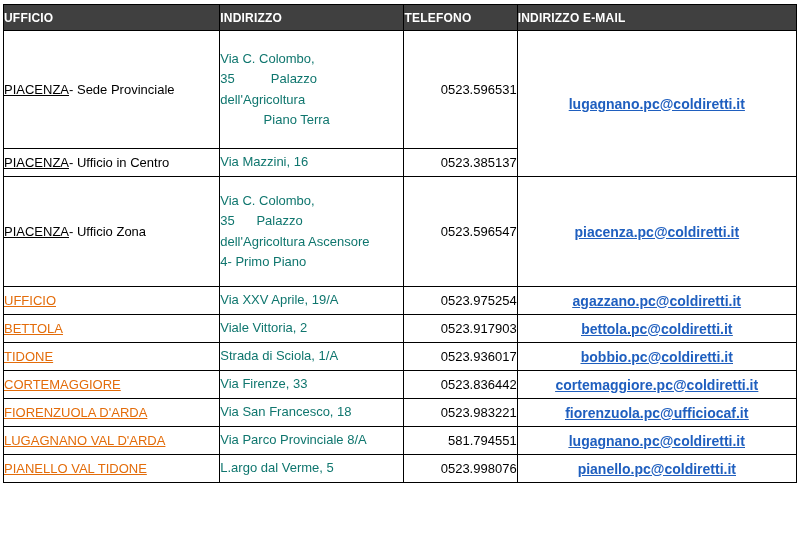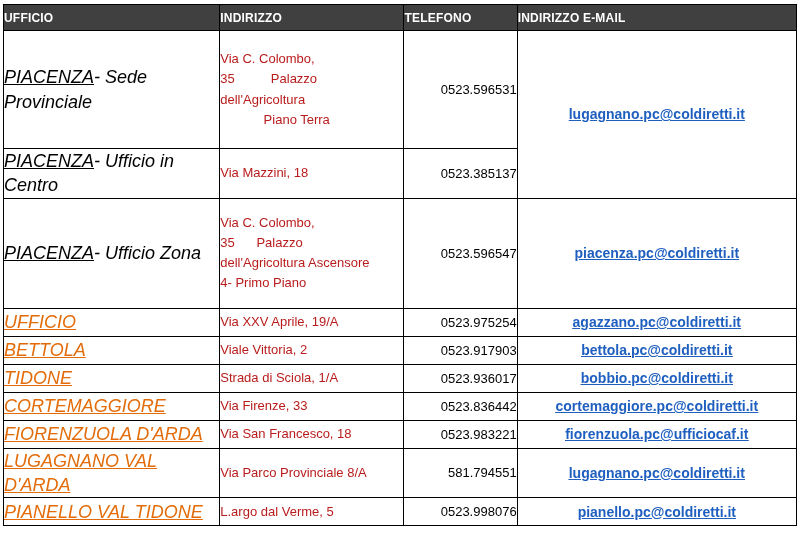--- a/index.html
+++ b/index.html
@@ -40,36 +40,35 @@
   thead th {
     background: #404040;
     color: #ffffff;
     font-size: 12px;
     font-weight: bold;
     text-align: left;
     height: 25px;
     letter-spacing: 0.2px;
   }
   td.office-cell {
-    font-size: 18px;
+    font-size: 13px;
     color: #000000;
     padding: 3px 6px;
     line-height: 1.35;
-    font-style: italic;
   }
   td.office-cell .city {
     text-decoration: underline;
   }
   td.office-cell .city.orange {
     color: #e36c0a;
     text-decoration: underline;
   }
   td.addr-cell {
     font-size: 13px;
-    color: #b91c1c;
+    color: #0f766e;
     padding: 4px 6px;
     line-height: 1.55;
   }
   td.addr-cell .line {
     display: block;
     white-space: pre;
   }
   td.phone-cell {
     font-size: 13px;
     color: #000000;
@@ -125,21 +124,21 @@
             <span class="line">35          Palazzo</span>
             <span class="line">dell'Agricoltura</span>
             <span class="line">            Piano Terra</span>
           </td>
           <td class="phone-cell">0523.596531</td>
           <td class="email-cell" rowspan="2"><span class="mail">lugagnano.pc@coldiretti.it</span></td>
         </tr>
         <tr class="row-std">
           <td class="office-cell"><span class="city">PIACENZA</span><span>- Ufficio in Centro</span></td>
           <td class="addr-cell">
-            <span class="line">Via Mazzini, 18</span>
+            <span class="line">Via Mazzini, 16</span>
           </td>
           <td class="phone-cell">0523.385137</td>
         </tr>
         <tr class="tall-2">
           <td class="office-cell"><span class="city">PIACENZA</span><span>- Ufficio Zona</span></td>
           <td class="addr-cell">
             <span class="line">Via C. Colombo,</span>
             <span class="line">35      Palazzo</span>
             <span class="line">dell'Agricoltura Ascensore</span>
             <span class="line">4- Primo Piano</span>

